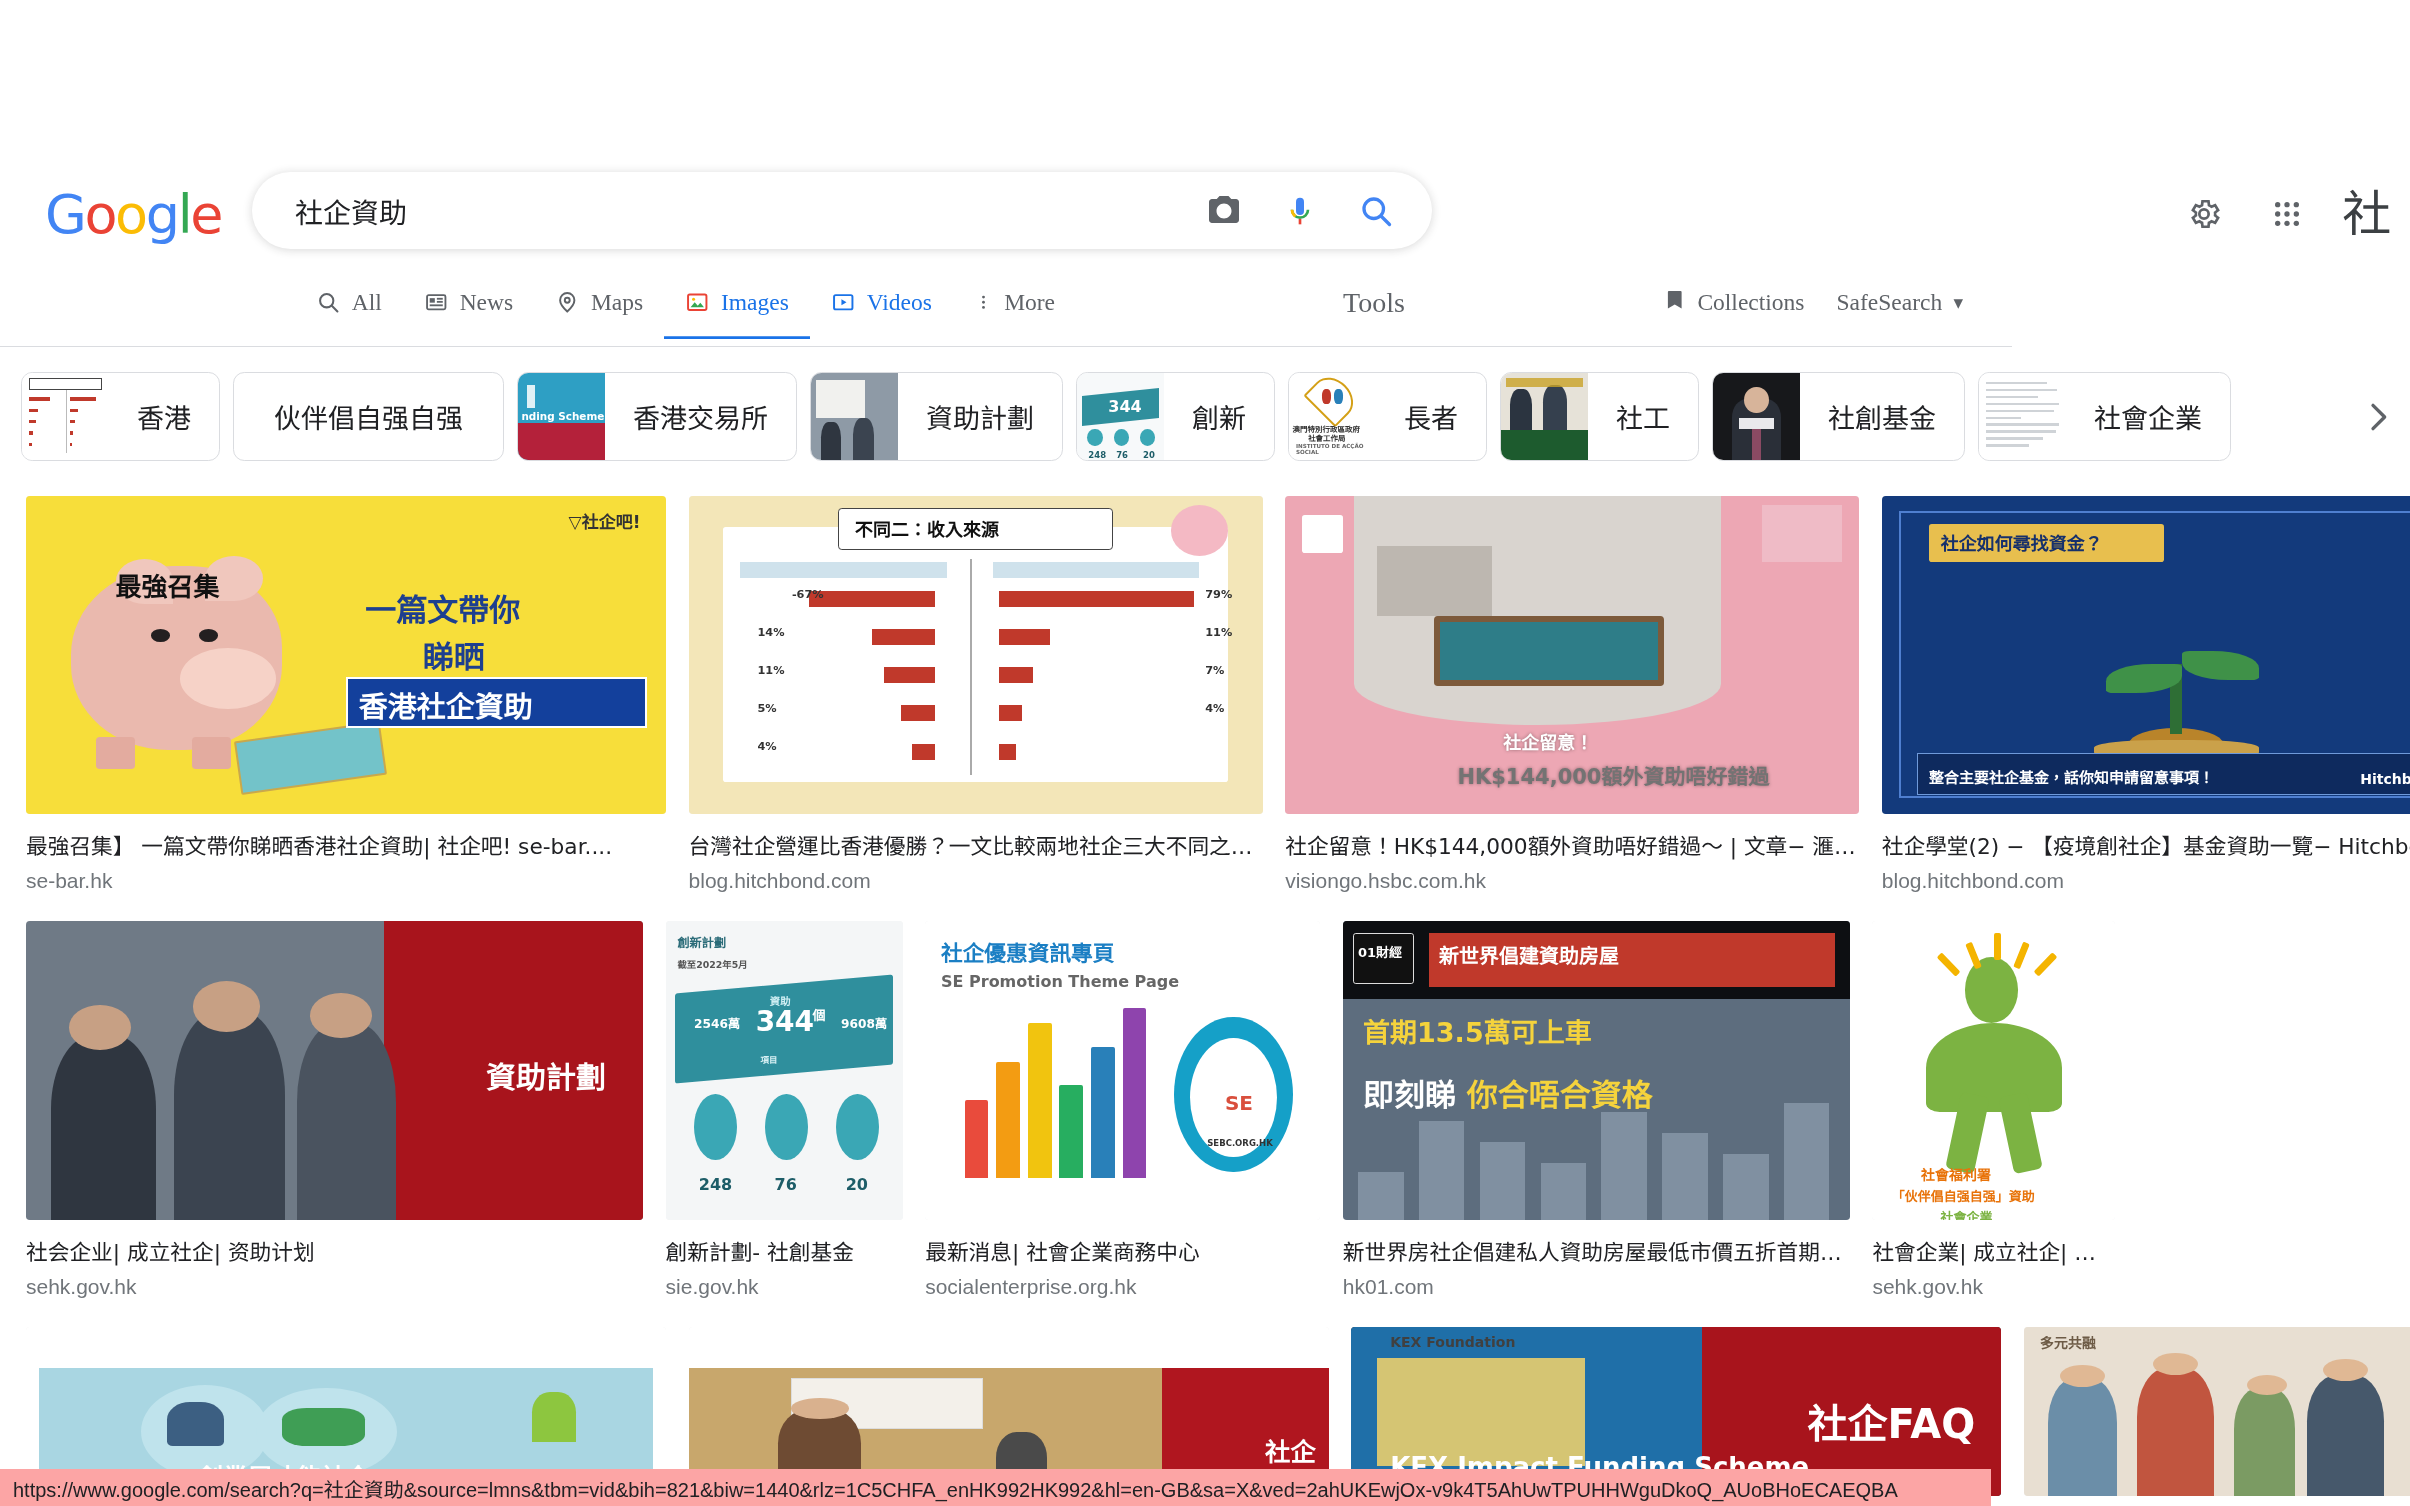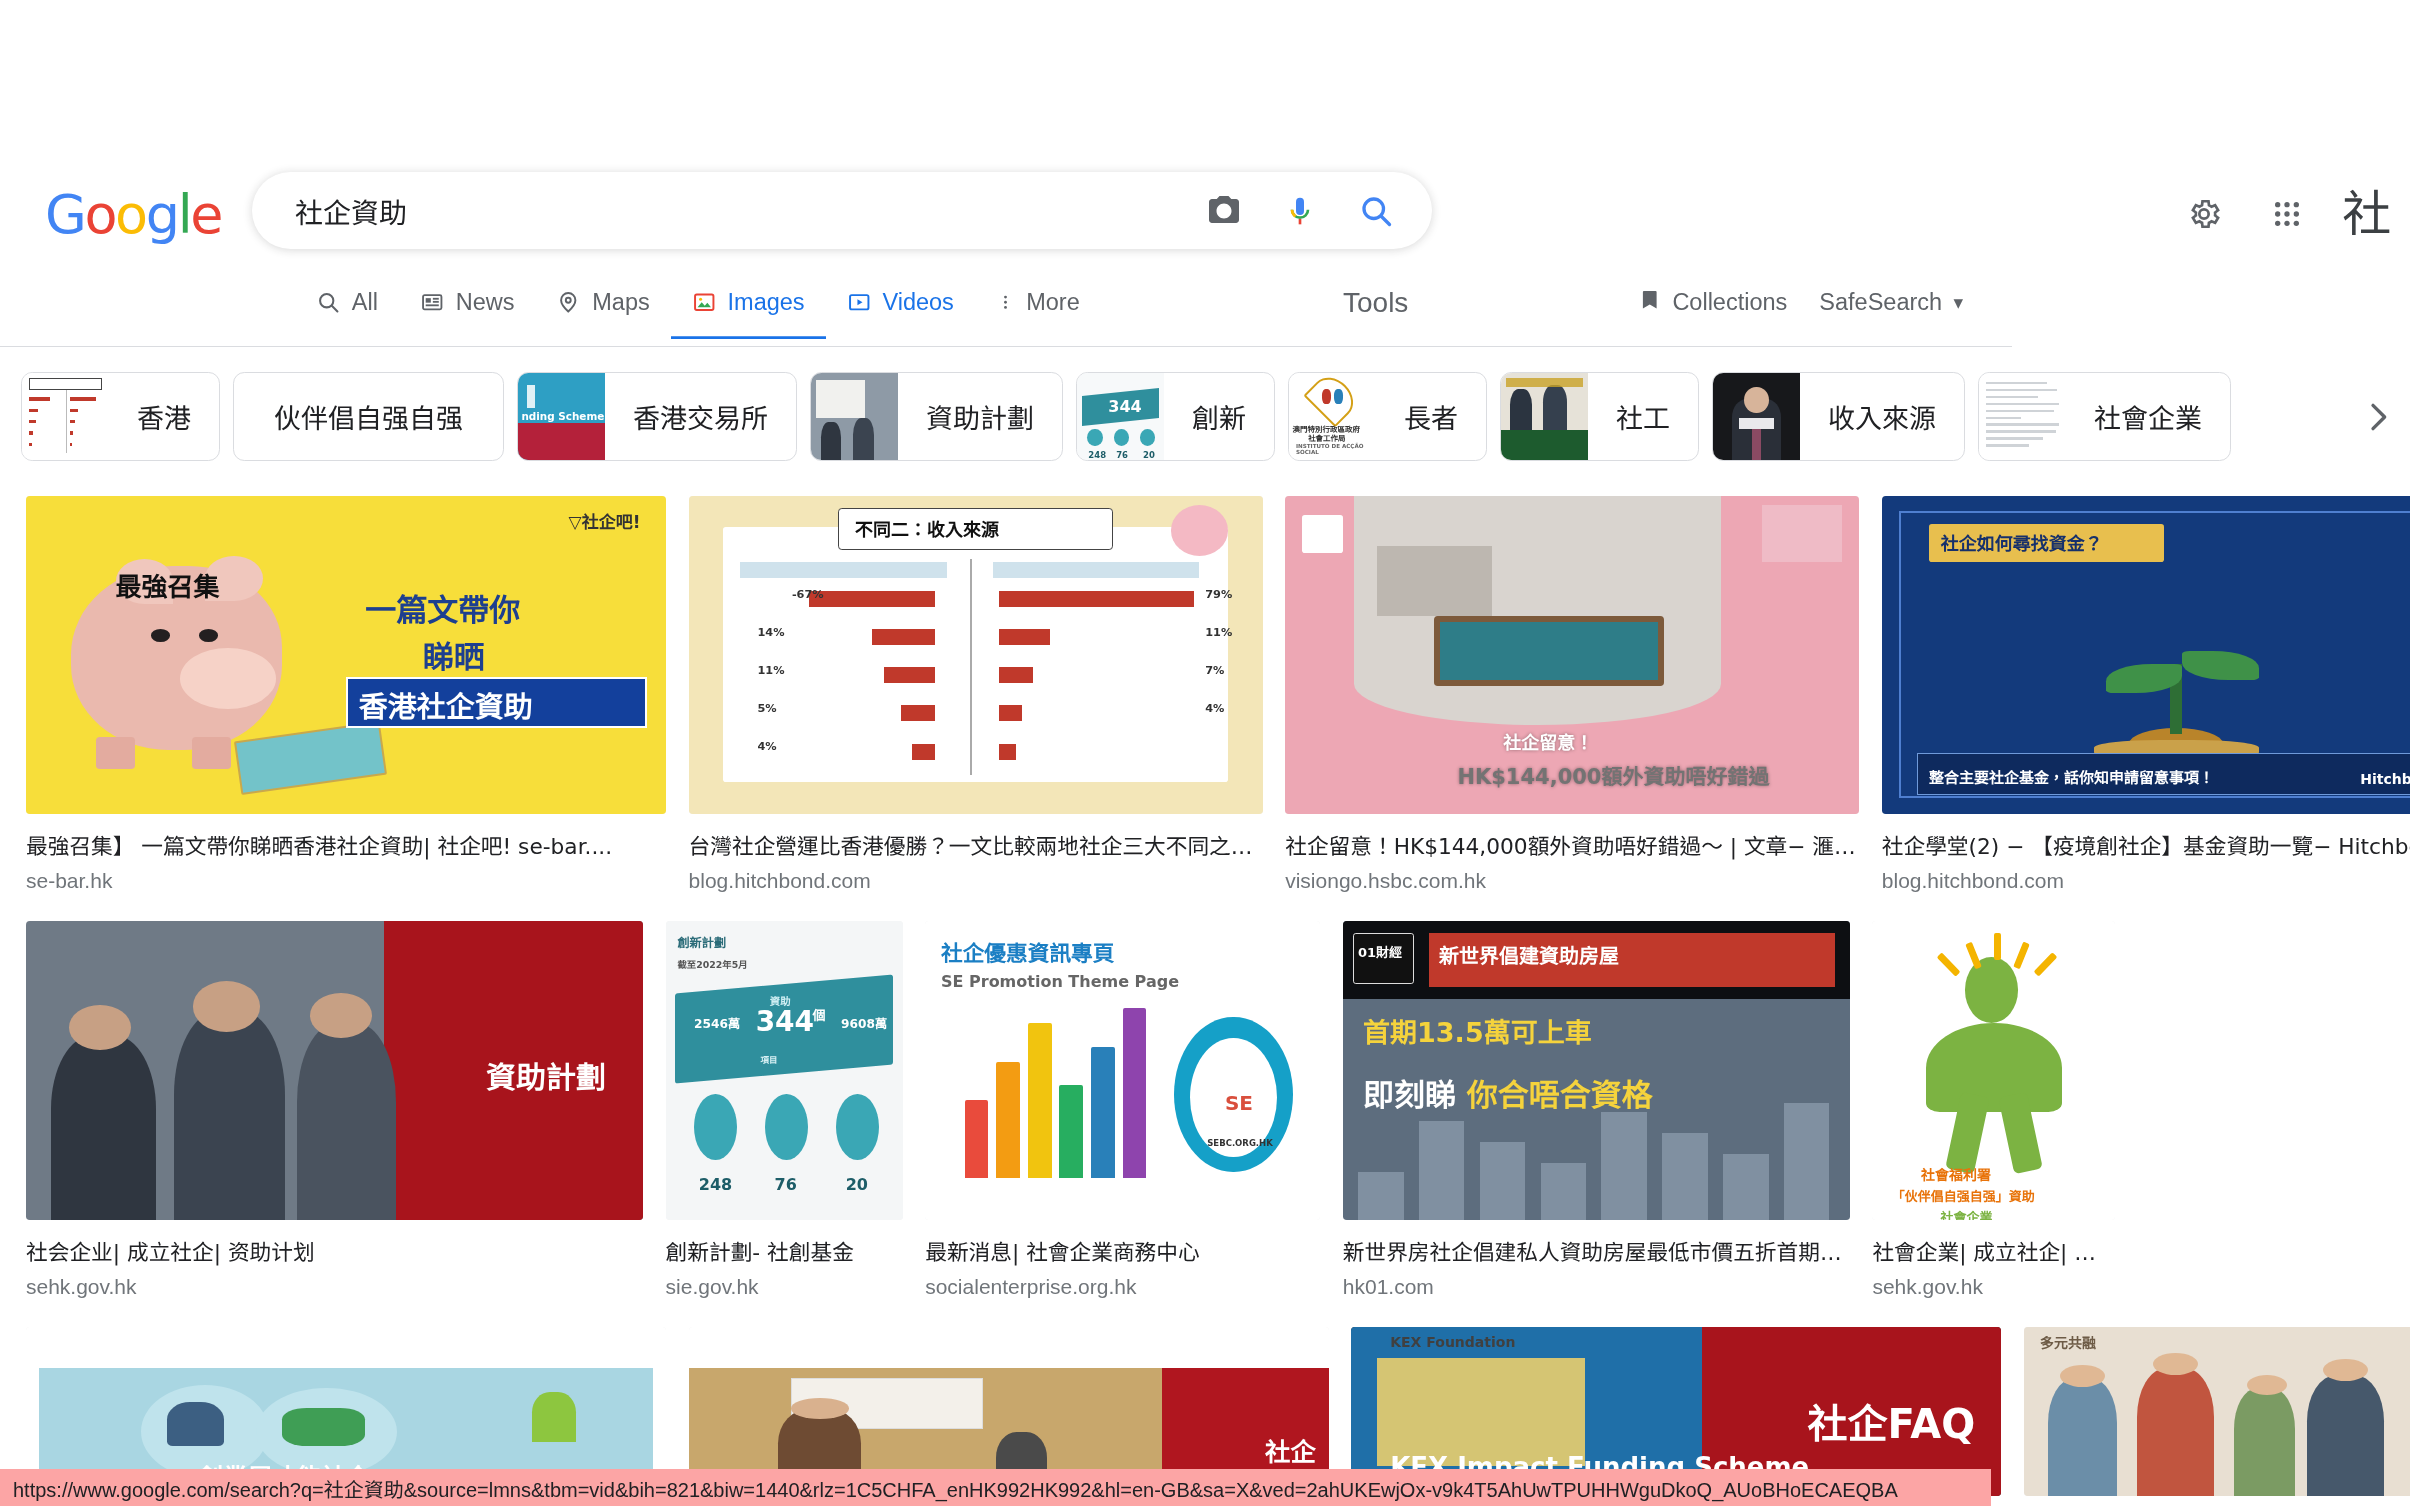--- a/index.html
+++ b/index.html
@@ -66,20 +66,21 @@
   .hr-item { width: 83px; height: 60px; display: flex; align-items: center; justify-content: center; cursor: pointer; }
   .avatar-char {
     font-size: 49px; color: #3c4043; line-height: 1;
     padding-right: 5.6px; font-family: "DejaVu Sans", sans-serif;
   }
 
   
   .navbar {
     position: absolute; top: 266px; left: 0; width: 2012px; height: 81px;
     border-bottom: 0.9px solid #dadce0;
+    font-family: Liberation Serif, serif;
   }
   .tabs { position: absolute; left: 295px; top: 0; display: flex; align-items: center; height: 73px; }
   .tab {
     display: flex; align-items: center; gap: 11.3px;
     padding: 0 21px; height: 73px;
     font-size: 23.5px; color: #5f6368; cursor: pointer;
     text-decoration: none; white-space: nowrap;
   }
   .tab.active { color: #1a73e8; box-shadow: inset 0 -2.8px 0 #1a73e8; }
   .tab.active svg { fill: #1a73e8; }
@@ -385,21 +386,21 @@
       <div class="chip">
         <div class="chip-thumb">
           <div class="art">
             <div style="position:absolute;inset:0;background:#17181b"></div>
          <div style="position:absolute;left:22%;top:30%;width:56%;height:70%;background:#2a2f38;border-radius:30% 30% 0 0"></div>
          <div style="position:absolute;left:36%;top:16%;width:28%;height:30%;background:#d7b49a;border-radius:50%"></div>
          <div style="position:absolute;left:45%;top:56%;width:10%;height:44%;background:#8a4a63"></div>
          <div style="position:absolute;left:30%;top:52%;width:40%;height:12%;background:#e9e9ec"></div>
           </div>
         </div>
-        <div class="chip-label">收入來源</div>
+        <div class="chip-label">社創基金</div>
       </div>
       <div class="chip">
         <div class="chip-thumb">
           <div class="art">
             <div style="position:absolute;inset:0;background:#fff"></div>
          <div style="position:absolute;left:8%;top:10%;width:70%;height:3%;background:#cfd3d7"></div>
             <div style="position:absolute;left:8%;top:18%;width:82%;height:3%;background:#cfd3d7"></div>
             <div style="position:absolute;left:8%;top:26%;width:60%;height:3%;background:#cfd3d7"></div>
             <div style="position:absolute;left:8%;top:34%;width:84%;height:3%;background:#cfd3d7"></div>
             <div style="position:absolute;left:8%;top:42%;width:78%;height:3%;background:#cfd3d7"></div>

